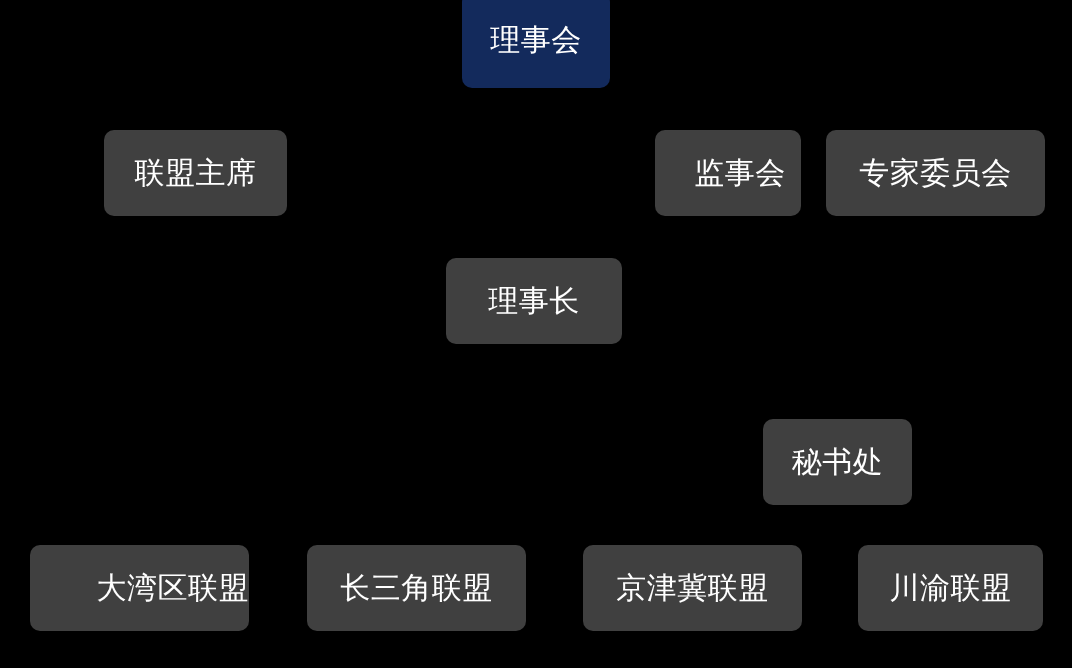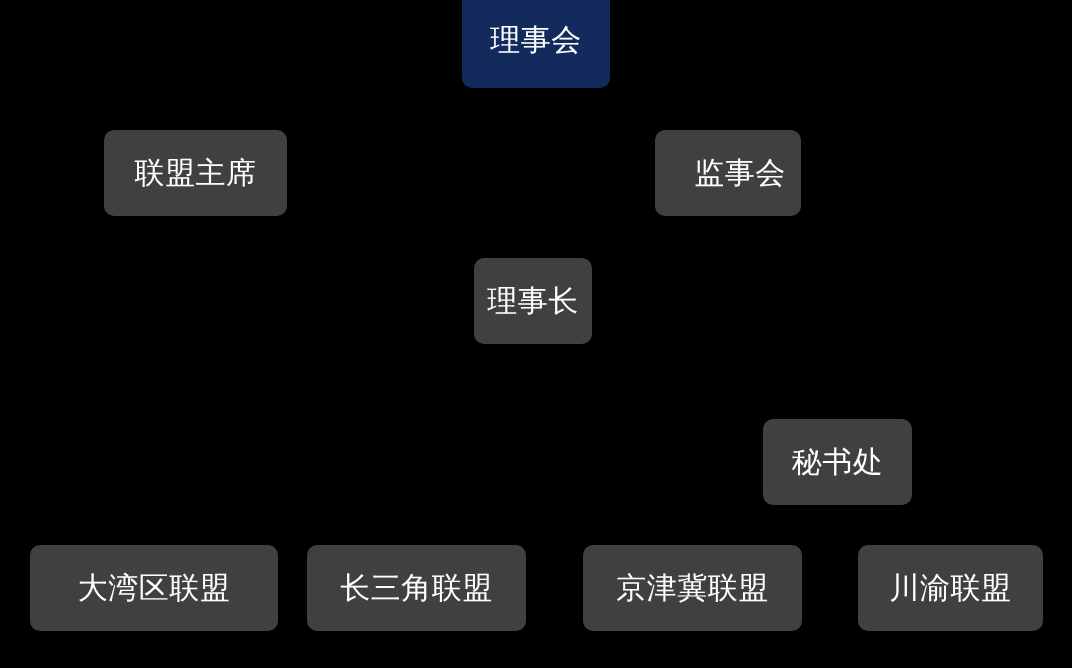--- a/index.html
+++ b/index.html
@@ -53,27 +53,30 @@
 <div id="chart-canvas">
     <div class="node node-root" style="left: 462px; top: -8px; width: 148px; height: 96px;">
       <span class="node-label">理事会</span>
     </div>
     <div class="node node-std" style="left: 104px; top: 130px; width: 183px; height: 86px;">
       <span class="node-label">联盟主席</span>
     </div>
     <div class="node node-std" style="left: 655px; top: 130px; width: 146px; height: 86px; padding-left: 24px;">
       <span class="node-label">监事会</span>
     </div>
-    <div class="node node-std" style="left: 474px; top: 258px; width: 118px; height: 86px;">
+    <div class="node node-std" style="left: 826px; top: 130px; width: 219px; height: 86px;">
+      <span class="node-label">专家委员会</span>
+    </div>
+    <div class="node node-std" style="left: 446px; top: 258px; width: 176px; height: 86px;">
       <span class="node-label">理事长</span>
     </div>
     <div class="node node-std" style="left: 763px; top: 387px; width: 149px; height: 86px; margin-top: 32px;">
       <span class="node-label">秘书处</span>
     </div>
-    <div class="node node-std" style="left: 30px; top: 545px; width: 248px; height: 86px;">
+    <div class="node node-std" style="left: 30px; top: 545px; width: 219px; height: 86px; justify-content: flex-end;">
       <span class="node-label">大湾区联盟</span>
     </div>
     <div class="node node-std" style="left: 307px; top: 545px; width: 219px; height: 86px; justify-content: center;">
       <span class="node-label">长三角联盟</span>
     </div>
     <div class="node node-std" style="left: 583px; top: 545px; width: 219px; height: 86px;">
       <span class="node-label">京津冀联盟</span>
     </div>
     <div class="node node-std" style="left: 858px; top: 545px; width: 185px; height: 86px;">
       <span class="node-label">川渝联盟</span>

